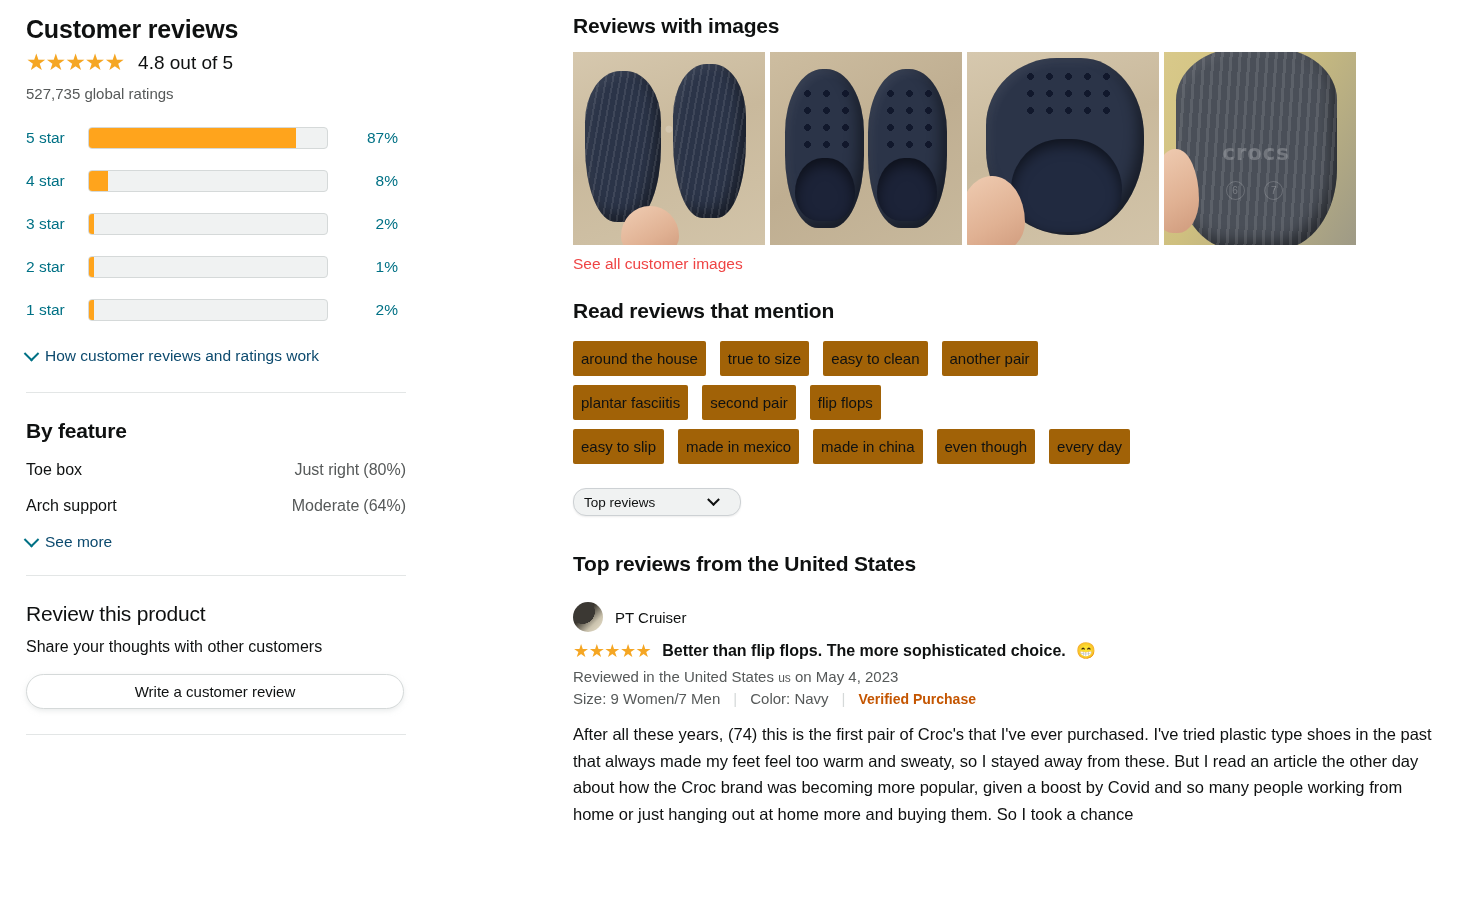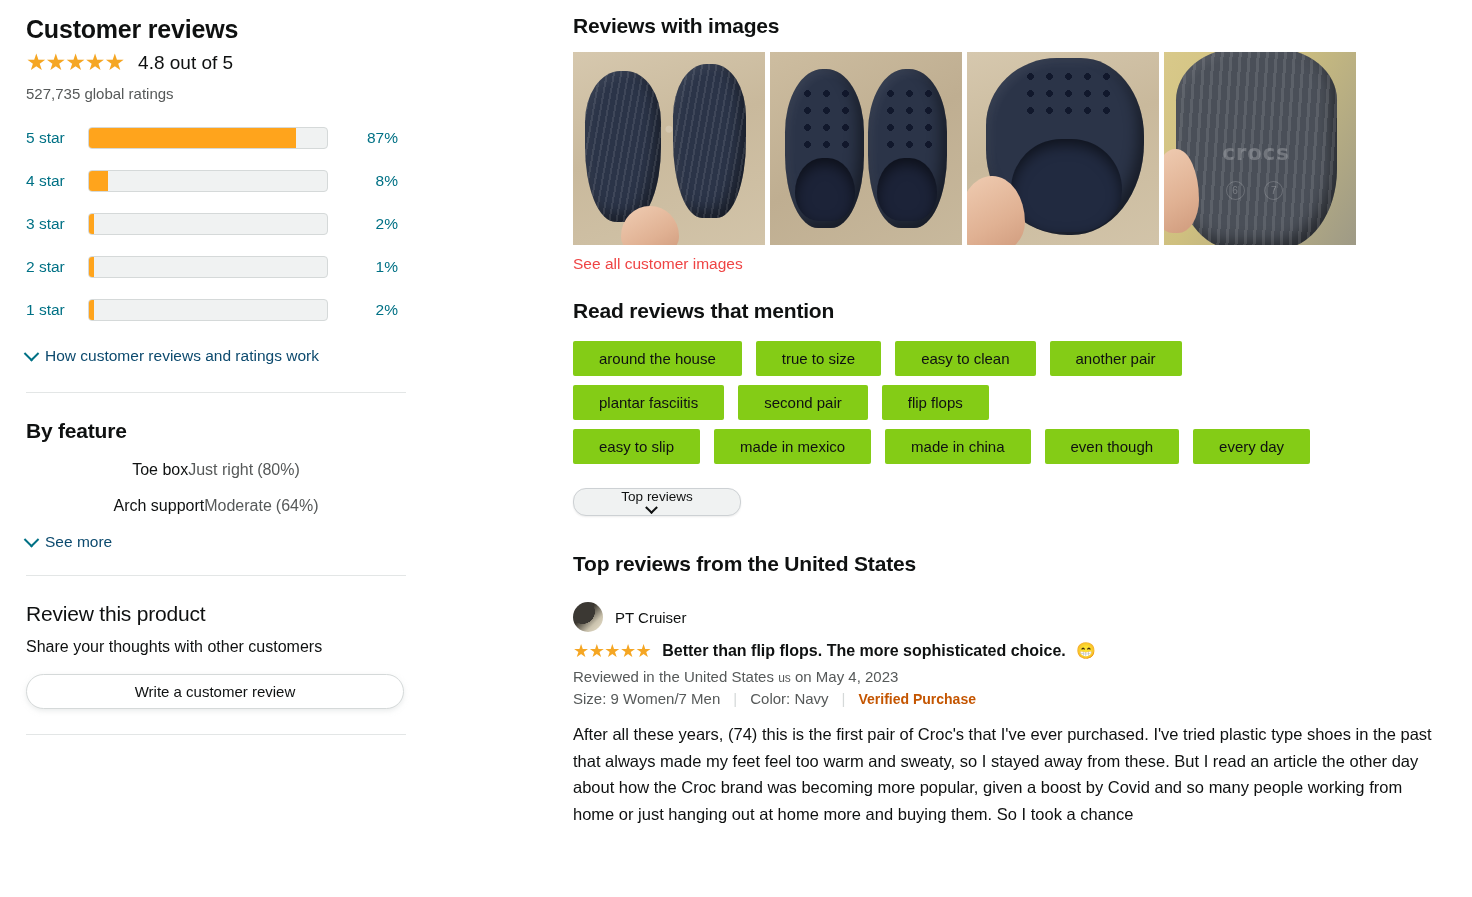--- a/index.html
+++ b/index.html
@@ -113,21 +113,21 @@
     width: 380px;
   }
   .h-sec {
     font-size: 21px;
     font-weight: bold;
     margin: 26px 0 18px 0;
     letter-spacing: -0.2px;
   }
   .feature-row {
     display: flex;
-    justify-content: center;
+    justify-content: space-between;
     align-items: baseline;
     font-size: 16px;
     margin-bottom: 18px;
     color: #0F1111;
   }
   .feature-name { color: #0F1111; }
   .feature-val { color: #565959; white-space: nowrap; }
   .feature-val .pct { margin-left: 4px; }
 
   .h-sec2 {
@@ -275,44 +275,43 @@
     margin: 26px 0 0 0;
     letter-spacing: -0.2px;
   }
   .tag-rows { margin-top: 18px; }
   .tag-row {
     display: flex;
     gap: 14px;
     margin-bottom: 9px;
   }
   .tag {
-    background: #84cc16;
+    background: #a16207;
     color: #0F1111;
     font-size: 15px;
-    padding: 9px 26px;
+    padding: 9px 8px;
     border-radius: 2px;
     white-space: nowrap;
     cursor: pointer;
   }
 
   .sort-select {
     margin-top: 24px;
     width: 168px;
     height: 28px;
     background: #F0F2F2;
     border: 1px solid #CDD1D4;
     border-radius: 13px;
     display: flex;
     align-items: center;
     padding: 0 10px;
     font-size: 13.5px;
     color: #0F1111;
     cursor: pointer;
     box-shadow: 0 1px 2px rgba(15,17,17,.08);
-    flex-direction: column;
   }
   .sort-select .sel-label { flex: 1; }
   .chev-sm {
     width: 9px; height: 9px;
     border-right: 2px solid #0F1111;
     border-bottom: 2px solid #0F1111;
     transform: rotate(45deg) translate(-2px,-2px);
     flex: none;
     margin-right: 12px;
   }

